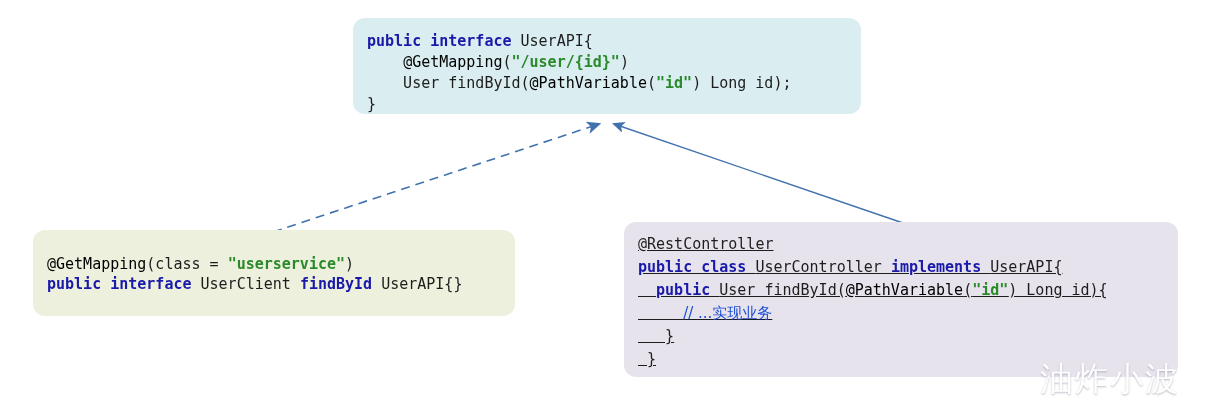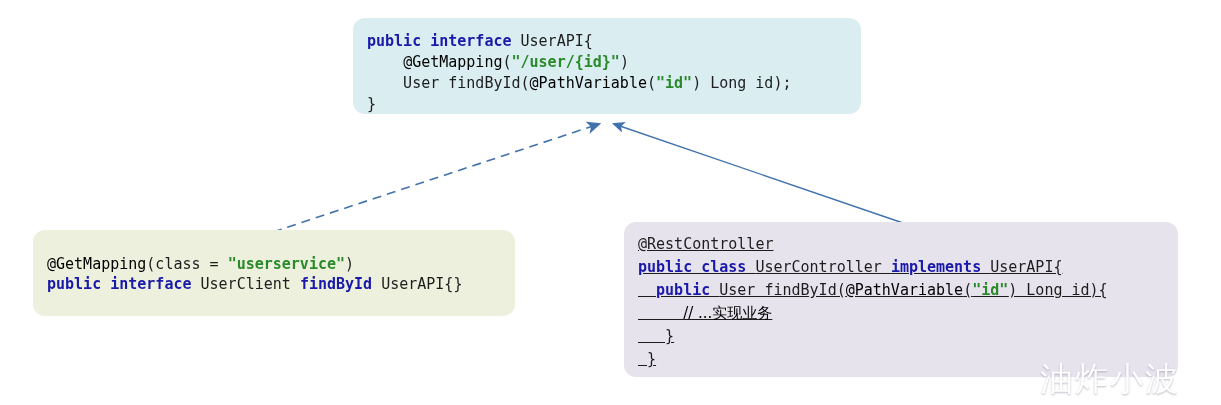--- a/index.html
+++ b/index.html
@@ -58,21 +58,21 @@
     background: #e7e3ed;
     padding: 12px 0 0 14px;
   }
   .ln { display: block; height: 20px; }
   #box-userapi .ln { height: 21px; }
   #box-usercontroller .ln { height: 23px; text-decoration: underline; }
   .kw   { color: #1a1aaa; font-weight: bold; }
   .ann  { color: #000000; margin-top: 41px; }
   .str  { color: #2a8a2a; font-weight: bold; }
   .pln  { color: #1d1d1d; }
-  .cmt  { color: #000000; }
+  .cmt  { color: #1d4ed8; }
   .cjk  { font-family: "DejaVu Sans", "Liberation Sans", sans-serif; }
   #watermark {
     position: absolute;
     left: 1040px;
     top: 357px;
     font-family: Liberation Serif, serif;
     font-size: 33px;
     letter-spacing: 2px;
     color: #ffffff;
     text-shadow: 0 1px 2px rgba(120,120,140,0.55);

